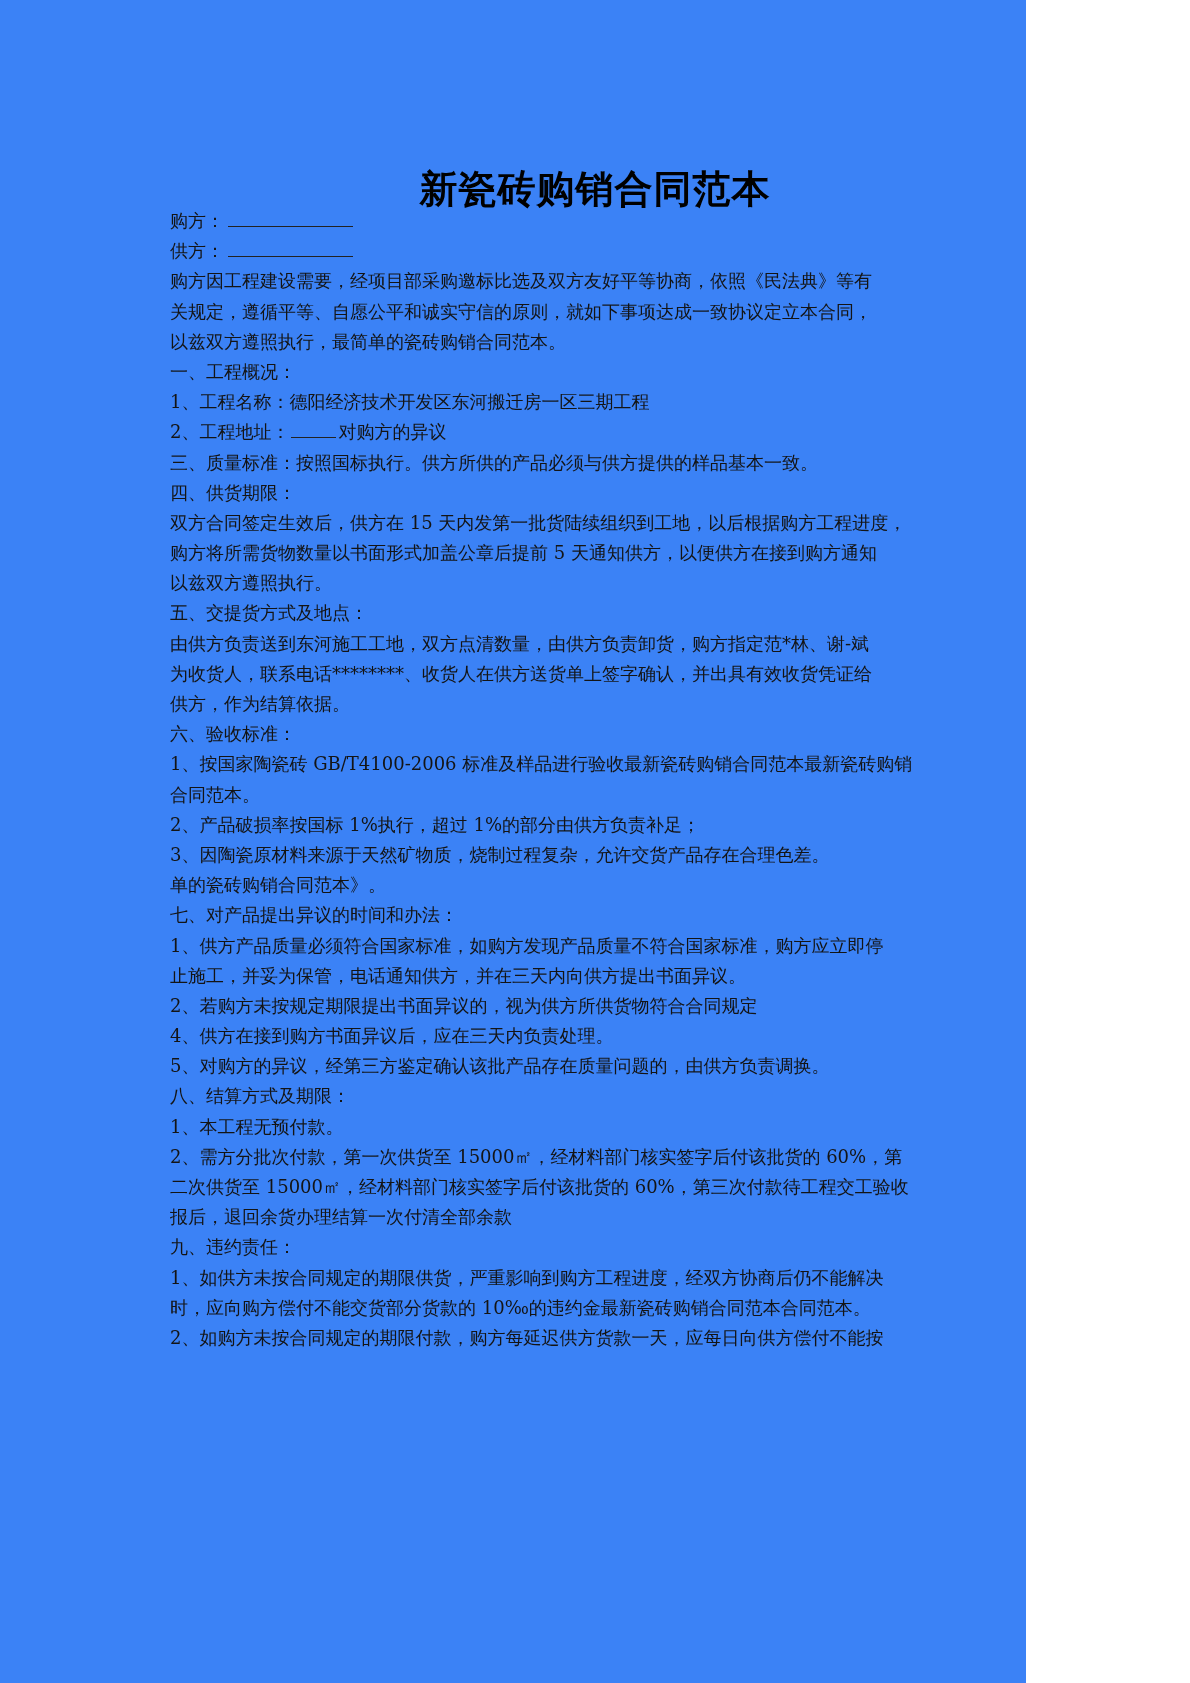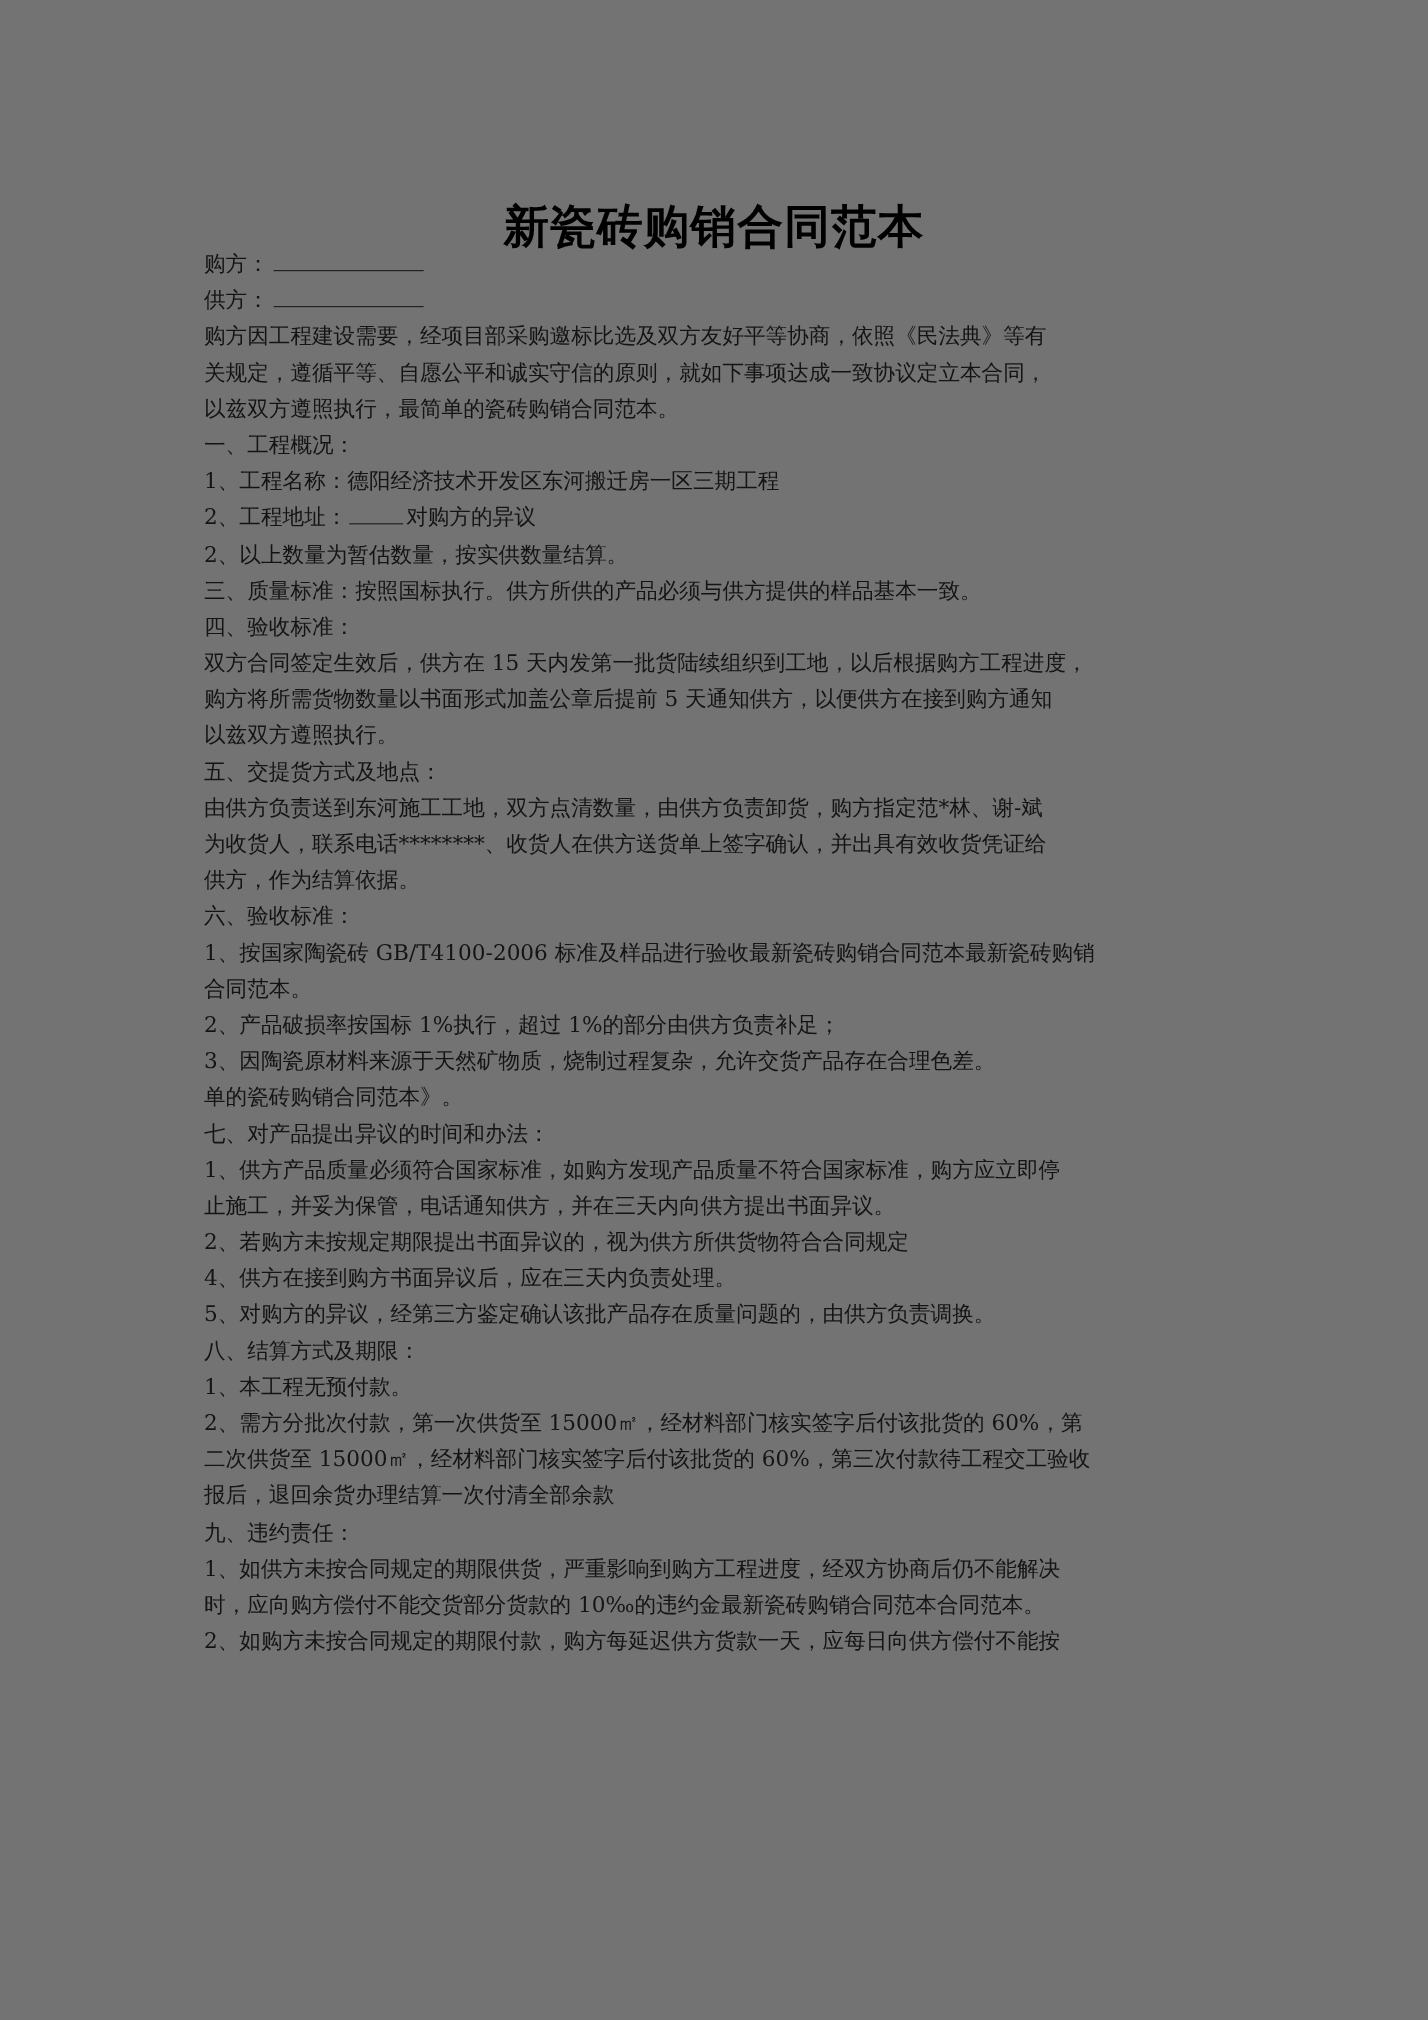--- a/index.html
+++ b/index.html
@@ -11,23 +11,23 @@
       width: 1190px;
       height: 1683px;
       position: relative;
       overflow: hidden;
       font-family: "DejaVu Serif", "Liberation Serif", serif;
       color: #111111;
     }
     .page {
       position: absolute;
       left: 0; top: 0;
-      width: 1190px;
+      width: 1026px;
       height: 1683px;
-      background: #737373;
+      background: #3b82f6;
     }
     .title {
       position: absolute;
       top: 165px;
       left: 0;
       width: 1190px;
       text-align: center;
       font-family: "DejaVu Sans", "Liberation Sans", sans-serif;
       font-weight: bold;
       font-size: 38px;
@@ -76,25 +76,24 @@
     <div class="line">购方因工程建设需要，经项目部采购邀标比选及双方友好平等协商，依照《民法典》等有</div>
     <div class="line">关规定，遵循平等、自愿公平和诚实守信的原则，就如下事项达成一致协议定立本合同，</div>
     <div class="line">以兹双方遵照执行，最简单的瓷砖购销合同范本。</div>
 
     <div class="line">一、工程概况：</div>
     <div class="line">1、工程名称：德阳经济技术开发区东河搬迁房一区三期工程</div>
     <div class="line">
       <span>2、工程地址：</span><span class="blank addr"></span><span>对购方的异议</span>
     </div>
 
-    <div class="line">2、以上数量为暂估数量，按实供数量结算。</div>
 
     <div class="line">三、质量标准：按照国标执行。供方所供的产品必须与供方提供的样品基本一致。</div>
 
-    <div class="line">四、验收标准：</div>
+    <div class="line">四、供货期限：</div>
     <div class="line">双方合同签定生效后，供方在 15 天内发第一批货陆续组织到工地，以后根据购方工程进度，</div>
     <div class="line">购方将所需货物数量以书面形式加盖公章后提前 5 天通知供方，以便供方在接到购方通知</div>
     <div class="line">以兹双方遵照执行。</div>
 
     <div class="line">五、交提货方式及地点：</div>
     <div class="line">由供方负责送到东河施工工地，双方点清数量，由供方负责卸货，购方指定范*林、谢-斌</div>
     <div class="line">为收货人，联系电话********、收货人在供方送货单上签字确认，并出具有效收货凭证给</div>
     <div class="line">供方，作为结算依据。</div>
 
     <div class="line">六、验收标准：</div>

